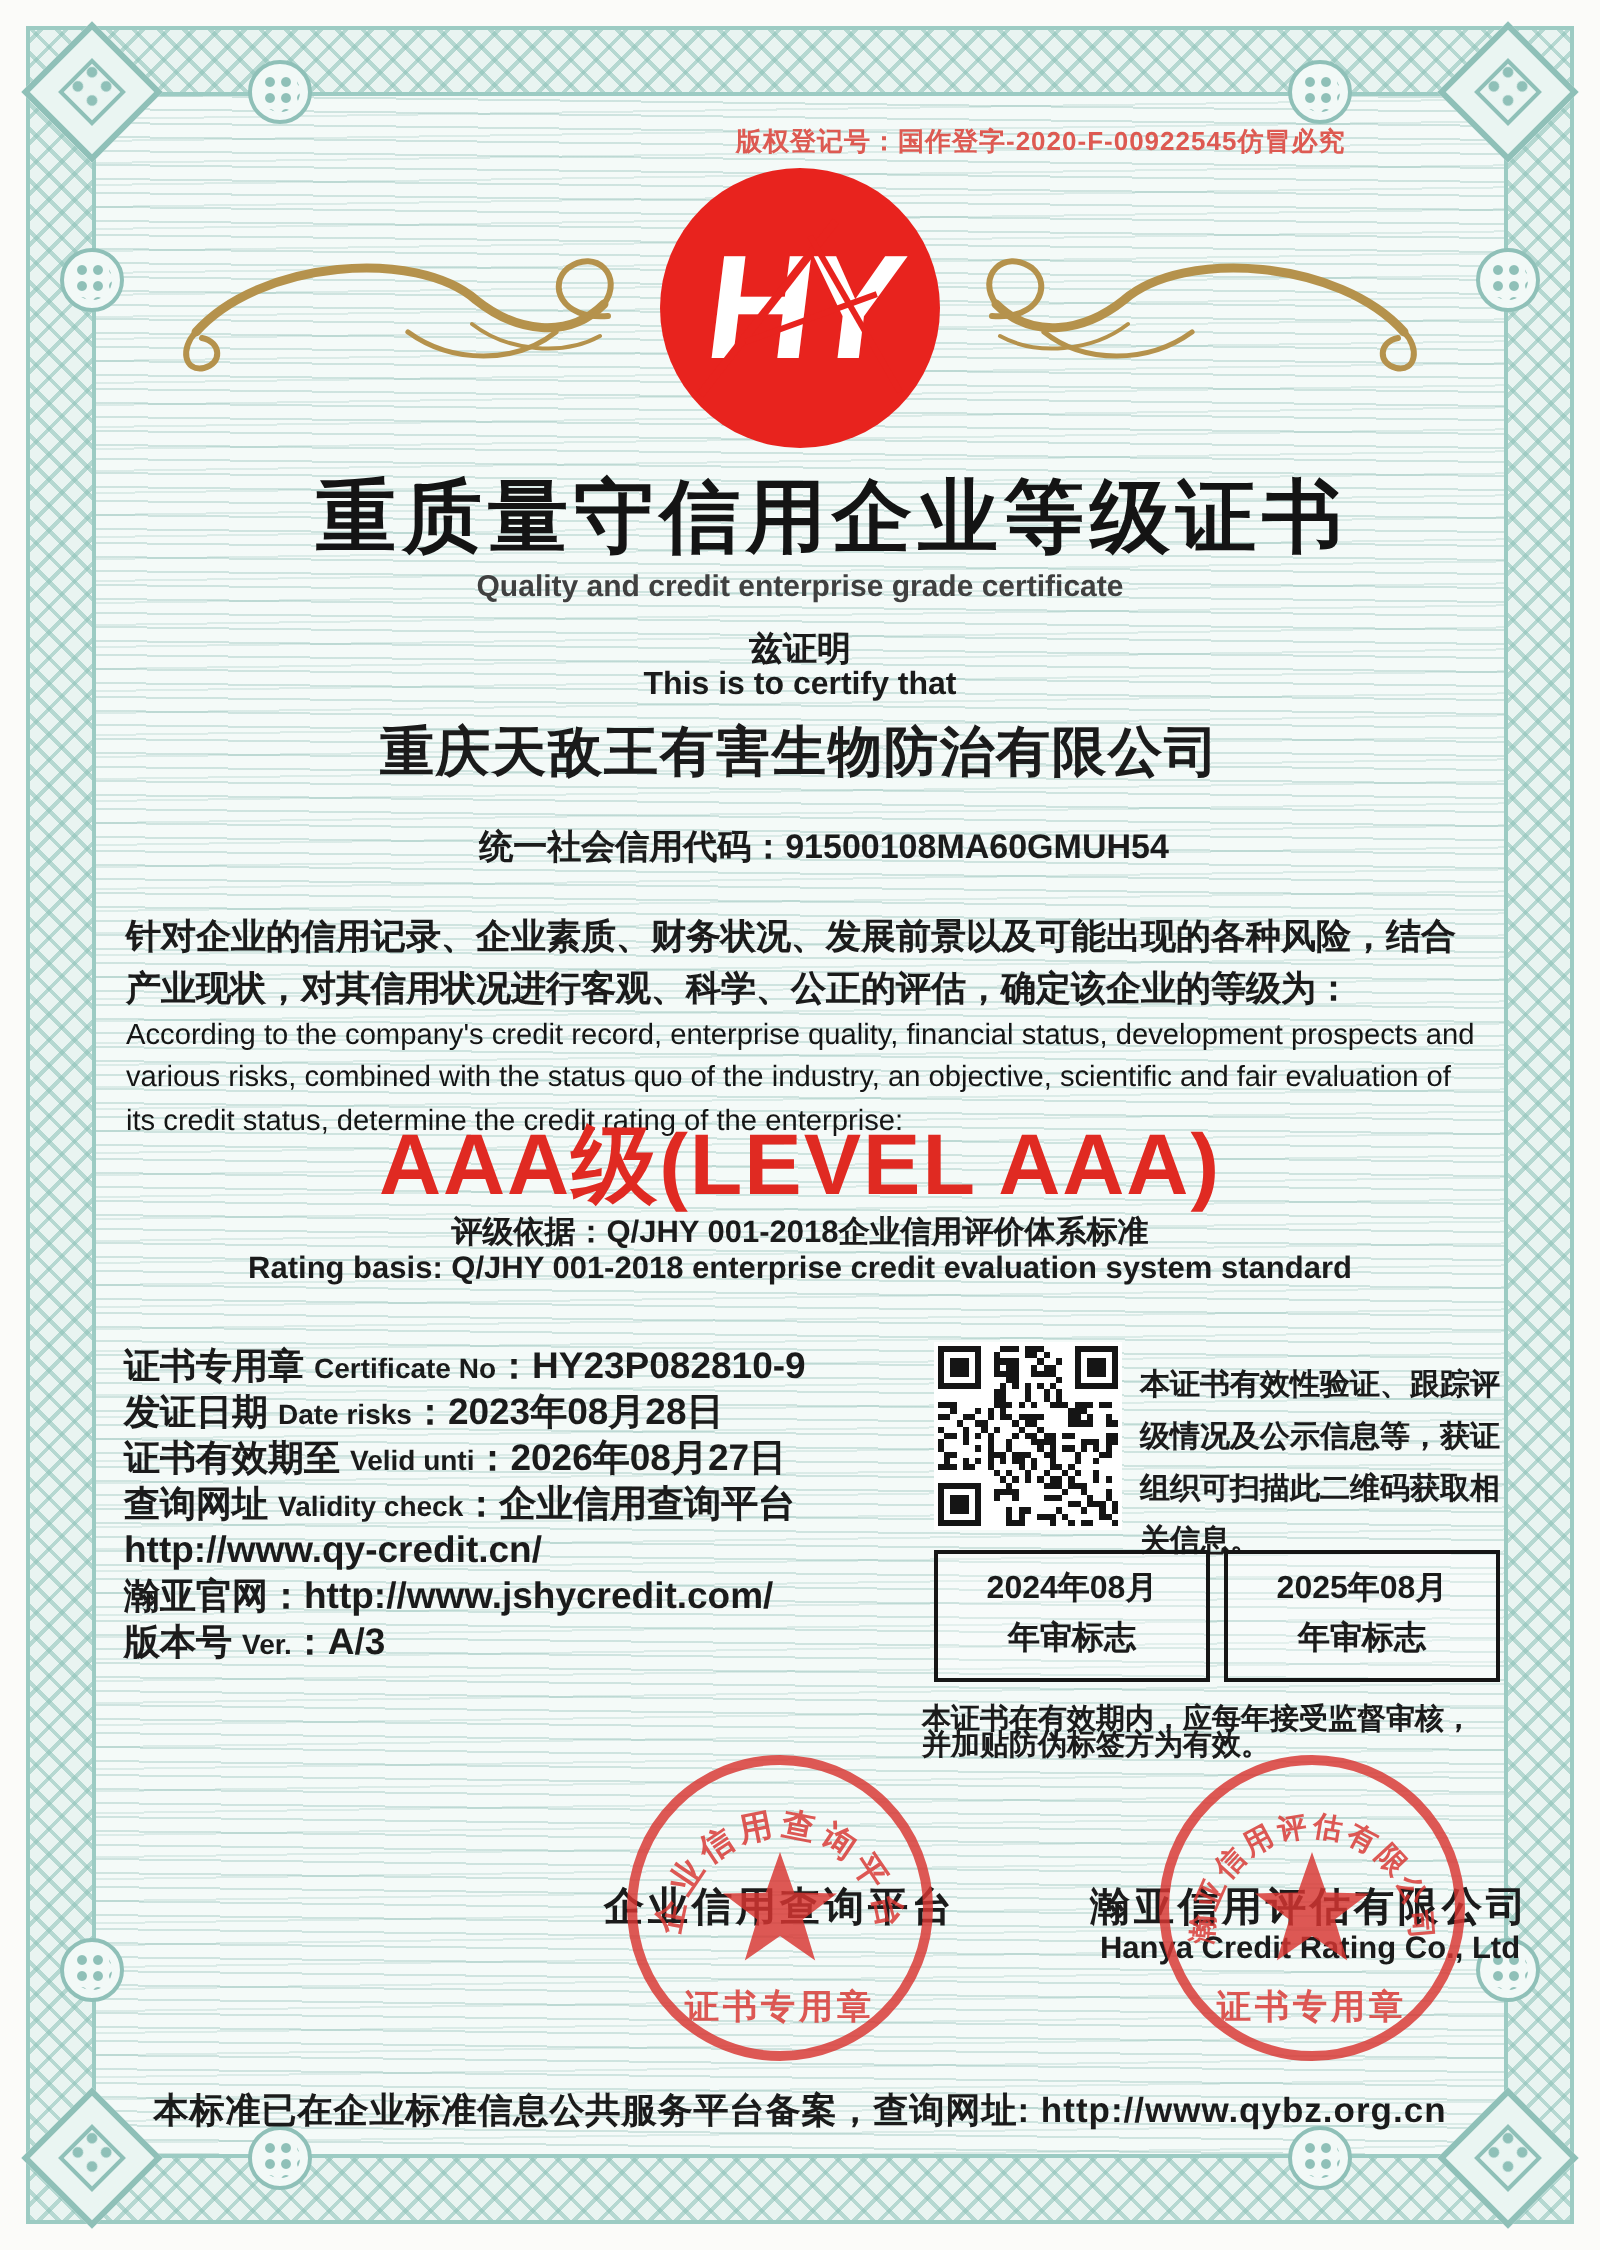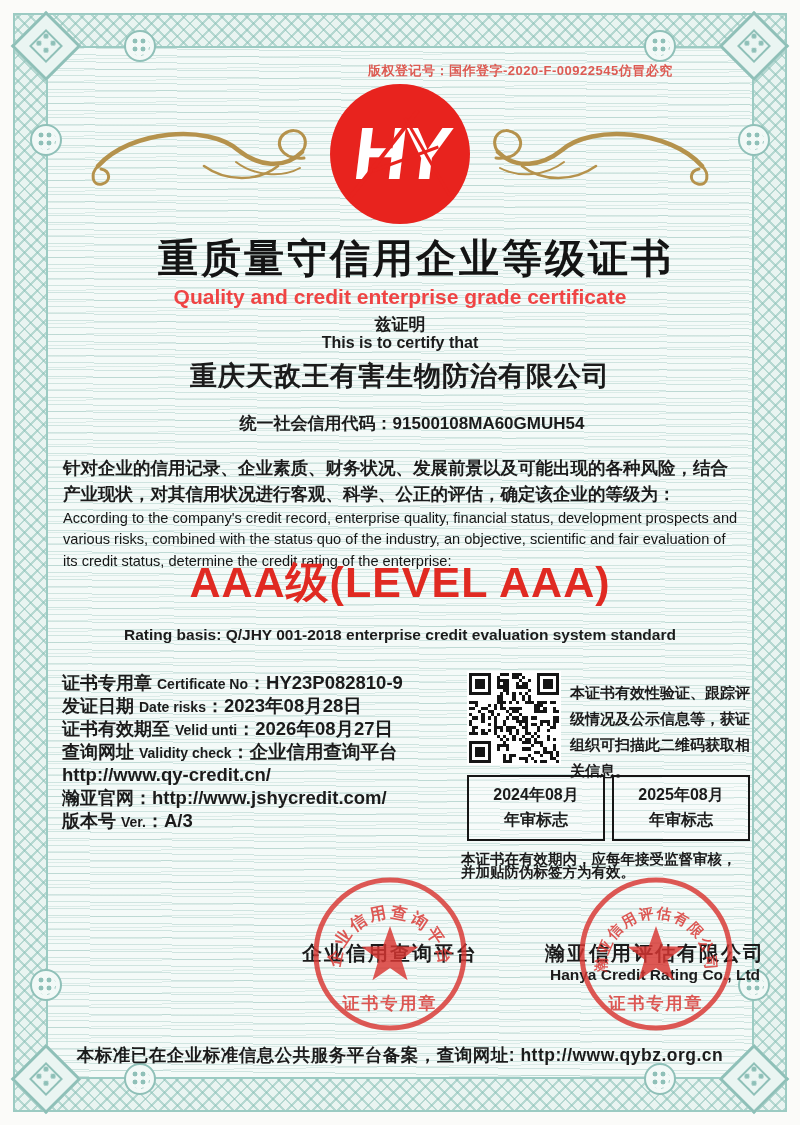--- a/index.html
+++ b/index.html
@@ -21,21 +21,21 @@
   .orn-circle{position:absolute;width:28px;height:28px;z-index:3;border:2.5px solid #8fc0b8;border-radius:50%;background:#f2f9f7;transform:translate(-50%,-50%);}
   .orn-circle .in{position:absolute;inset:4px;border-radius:50%;
     background-image:radial-gradient(#8fc0b8 2.2px, rgba(0,0,0,0) 2.7px);background-size:8px 8px;background-position:1px 1px;}
   .copyright{top:62px;left:368px;font-size:13px;font-weight:600;color:#dd5a52;letter-spacing:.5px;z-index:4;}
   .logo{top:84px;left:330px;width:140px;height:140px;border-radius:50%;background:#e8231e;z-index:4;display:flex;align-items:center;justify-content:center;overflow:hidden;}
   .logo .hy{font-size:74px;font-weight:900;color:#fff;letter-spacing:-5px;transform:skewX(-7deg);line-height:1;}
   .crack{position:absolute;background:#e8231e;z-index:5;}
   .flourish{z-index:3;}
   .ctext{left:48px;right:48px;text-align:center;z-index:4;}
   .title-cn{top:231px;font-size:40px;font-weight:800;letter-spacing:3px;color:#141414;margin-left:32px;}
-  .title-en{top:285px;font-size:21px;font-weight:600;color:#ef4444;}
+  .title-en{top:285px;font-size:15px;font-weight:600;color:#404040;}
   .certify-cn{top:313px;font-size:17px;font-weight:600;}
   .certify-en{top:334px;font-size:16px;font-weight:600;}
   .company{top:358px;font-size:27px;font-weight:800;letter-spacing:1px;}
   .code{top:412px;font-size:17px;font-weight:600;margin-left:24px;}
   .addr{top:419px;font-size:17px;font-weight:600;}
   .para{left:63px;width:676px;z-index:4;text-align:left;}
   .eval-cn{top:456px;font-size:17.5px;font-weight:700;line-height:1.48;}
   .eval-en{top:508px;font-size:14.6px;font-weight:500;line-height:1.46;color:#151515;}
   .grade{top:554px;font-size:43px;font-weight:900;color:#e02a22;letter-spacing:1px;}
   .basis-cn{top:606px;font-size:15.5px;font-weight:700;}
@@ -134,20 +134,21 @@
   <div class="abs ctext title-en">Quality and credit enterprise grade certificate</div>
   <div class="abs ctext certify-cn">兹证明</div>
   <div class="abs ctext certify-en">This is to certify that</div>
   <div class="abs ctext company">重庆天敌王有害生物防治有限公司</div>
   <div class="abs ctext code">统一社会信用代码：91500108MA60GMUH54</div>
 
   <div class="abs para eval-cn">针对企业的信用记录、企业素质、财务状况、发展前景以及可能出现的各种风险，结合产业现状，对其信用状况进行客观、科学、公正的评估，确定该企业的等级为：</div>
   <div class="abs para eval-en">According to the company's credit record, enterprise quality, financial status, development prospects and various risks, combined with the status quo of the industry, an objective, scientific and fair evaluation of its credit status, determine the credit rating of the enterprise:</div>
 
   <div class="abs ctext grade">AAA级(LEVEL AAA)</div>
+  <div class="abs ctext basis-cn">评级依据：Q/JHY 001-2018企业信用评价体系标准</div>
   <div class="abs ctext basis-en">Rating basis: Q/JHY 001-2018 enterprise credit evaluation system standard</div>
 
   <div class="abs details">
     <div class="drow"><span class="dcn">证书专用章</span><span class="den">Certificate No</span><span class="dcn">：</span><span class="dval">HY23P082810-9</span></div>
     <div class="drow"><span class="dcn">发证日期</span><span class="den">Date risks</span><span class="dcn">：</span><span class="dval">2023年08月28日</span></div>
     <div class="drow"><span class="dcn">证书有效期至</span><span class="den">Velid unti</span><span class="dcn">：</span><span class="dval">2026年08月27日</span></div>
     <div class="drow"><span class="dcn">查询网址</span><span class="den">Validity check</span><span class="dcn">：</span><span class="dval">企业信用查询平台</span></div>
     <div class="drow"><span class="dval">http://www.qy-credit.cn/</span></div>
     <div class="drow"><span class="dcn">瀚亚官网</span><span class="dcn">：</span><span class="dval">http://www.jshycredit.com/</span></div>
     <div class="drow"><span class="dcn">版本号</span><span class="den">Ver.</span><span class="dcn">：</span><span class="dval">A/3</span></div>

